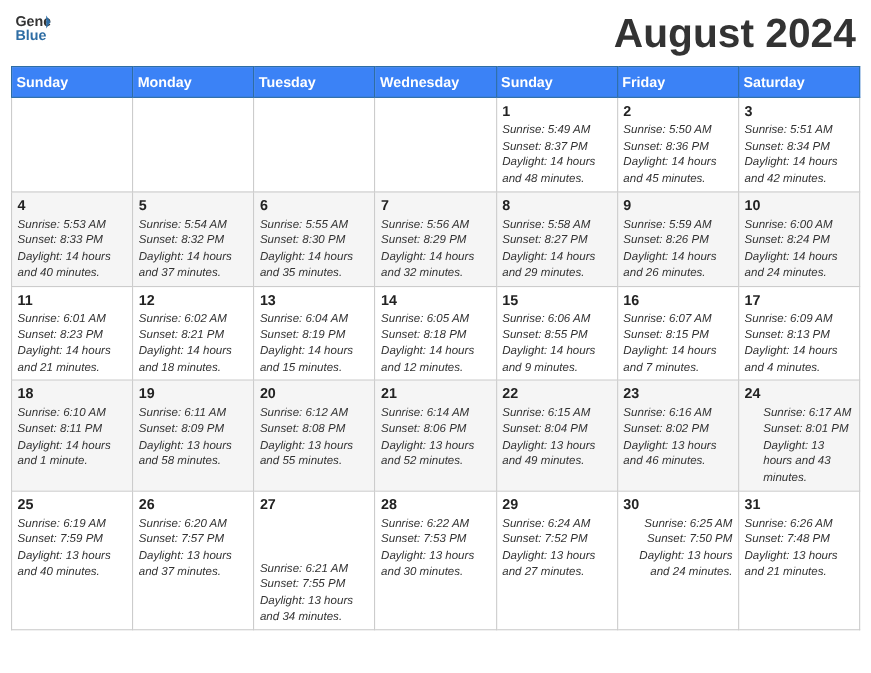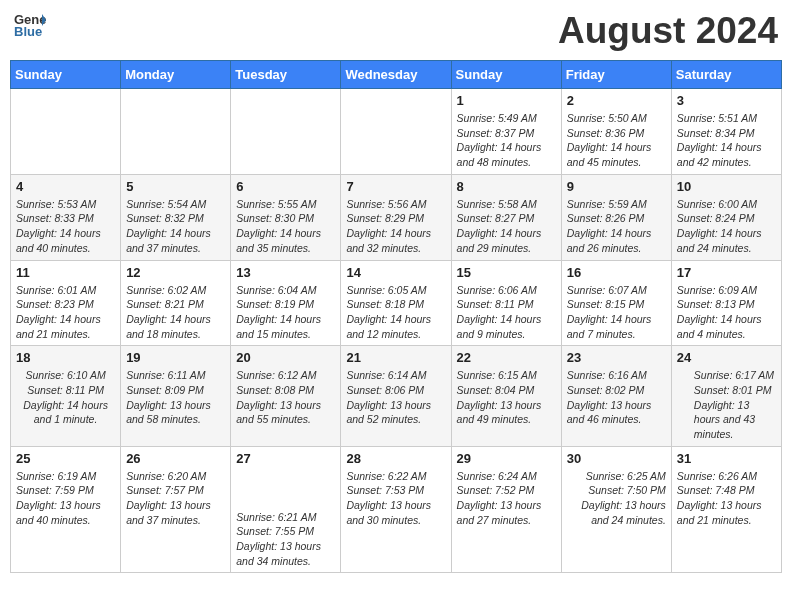--- a/index.html
+++ b/index.html
@@ -199,40 +199,40 @@
         </td>
         <td>
           <div class="day-number">14</div>
           <div class="day-info" style="white-space: pre-line;">Sunrise: 6:05 AM
 Sunset: 8:18 PM
 Daylight: 14 hours and 12 minutes.</div>
         </td>
         <td>
           <div class="day-number">15</div>
           <div class="day-info" style="white-space: pre-line;">Sunrise: 6:06 AM
-Sunset: 8:11 PM
+Sunset: 8:55 PM
 Daylight: 14 hours and 9 minutes.</div>
         </td>
         <td>
           <div class="day-number">16</div>
           <div class="day-info" style="white-space: pre-line;">Sunrise: 6:07 AM
 Sunset: 8:15 PM
 Daylight: 14 hours and 7 minutes.</div>
         </td>
         <td>
           <div class="day-number">17</div>
           <div class="day-info" style="white-space: pre-line;">Sunrise: 6:09 AM
 Sunset: 8:13 PM
 Daylight: 14 hours and 4 minutes.</div>
         </td>
       </tr>
       <tr>
         <td>
           <div class="day-number">18</div>
-          <div class="day-info" style="white-space: pre-line; text-align: center;">Sunrise: 6:10 AM
+          <div class="day-info" style="white-space: pre-line;">Sunrise: 6:10 AM
 Sunset: 8:11 PM
 Daylight: 14 hours and 1 minute.</div>
         </td>
         <td>
           <div class="day-number">19</div>
           <div class="day-info" style="white-space: pre-line;">Sunrise: 6:11 AM
 Sunset: 8:09 PM
 Daylight: 13 hours and 58 minutes.</div>
         </td>
         <td>

